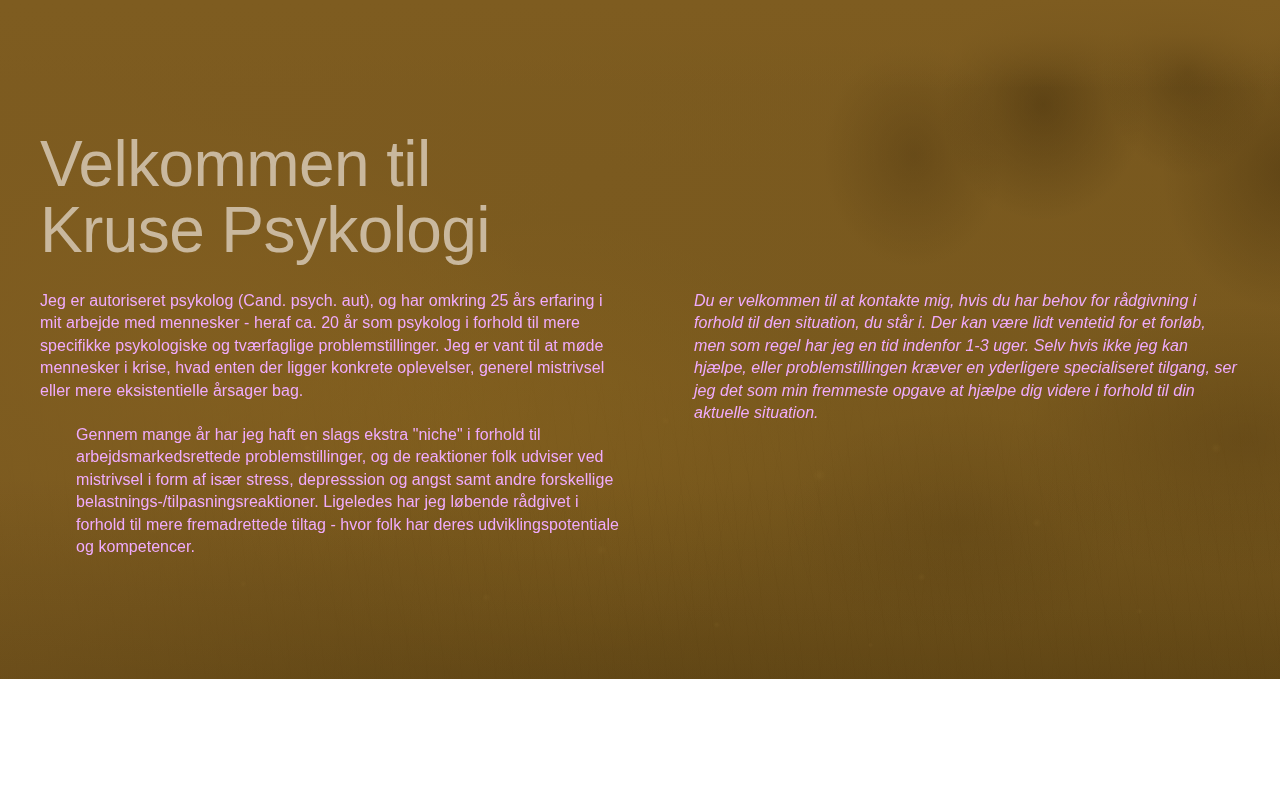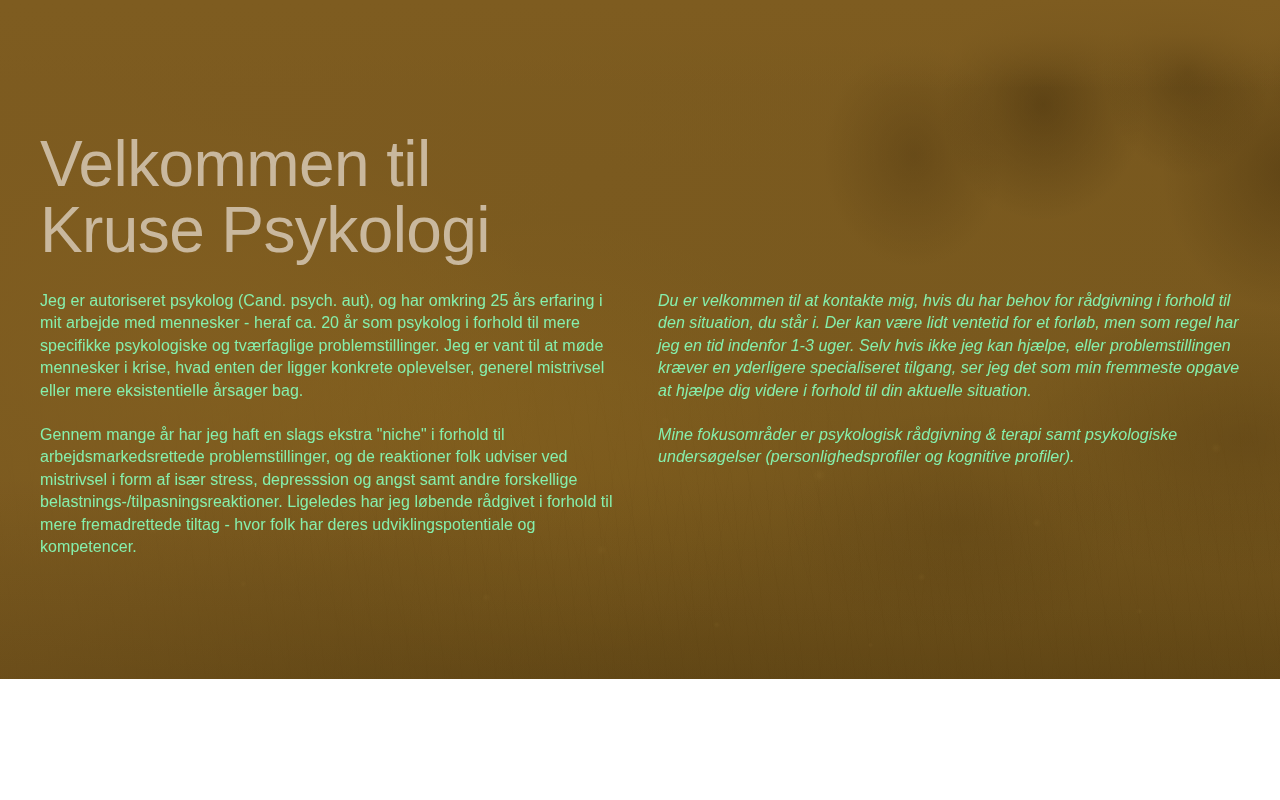--- a/index.html
+++ b/index.html
@@ -134,28 +134,28 @@
     position:absolute;
     top:290px;
     left:40px;
     width:1200px;
     display:flex;
     gap:36px;
   }
   .column { width:582px; }
 
   .body-text {
-    color:#86efac;
+    color:#f0abfc;
     font-size:16px;
     line-height:22.4px;
     font-weight:400;
     letter-spacing:.05px;
     margin:0 0 22px 0;
   }
-  .body-text:last-child { margin-bottom:0; }
+  .body-text:last-child { margin-bottom:0;margin-left:36px; }
 
   .col-left  .body-text { max-width:582px; }
   .col-right .body-text { max-width:586px;font-style:italic; }
 
   #below-fold {
     width:1280px;
     height:121px;
     background:#ffffff;
   }
 </style>
@@ -176,20 +176,19 @@
 
     <div class="columns">
 
       <div class="column col-left">
         <p class="body-text">Jeg er autoriseret psykolog (Cand. psych. aut), og har omkring 25 års erfaring i mit arbejde med mennesker - heraf ca. 20 år som psykolog i forhold til mere specifikke psykologiske og tværfaglige problemstillinger. Jeg er vant til at møde mennesker i krise, hvad enten der ligger konkrete oplevelser, generel mistrivsel eller mere eksistentielle årsager bag.</p>
         <p class="body-text">Gennem mange år har jeg haft en slags ekstra "niche" i forhold til arbejdsmarkedsrettede problemstillinger, og de reaktioner folk udviser ved mistrivsel i form af især stress, depresssion og angst samt andre forskellige belastnings-/tilpasningsreaktioner. Ligeledes har jeg løbende rådgivet i forhold til mere fremadrettede tiltag - hvor folk har deres udviklingspotentiale og kompetencer.</p>
       </div>
 
       <div class="column col-right">
         <p class="body-text">Du er velkommen til at kontakte mig, hvis du har behov for rådgivning i forhold til den situation, du står i. Der kan være lidt ventetid for et forløb, men som regel har jeg en tid indenfor 1-3 uger. Selv hvis ikke jeg kan hjælpe, eller problemstillingen kræver en yderligere specialiseret tilgang, ser jeg det som min fremmeste opgave at hjælpe dig videre i forhold til din aktuelle situation.</p>
-        <p class="body-text">Mine fokusområder er psykologisk rådgivning &amp; terapi samt psykologiske undersøgelser (personlighedsprofiler og kognitive profiler).</p>
       </div>
 
     </div>
   </div>
 </div>
 
 <div id="below-fold"></div>
 
 </body></html>

